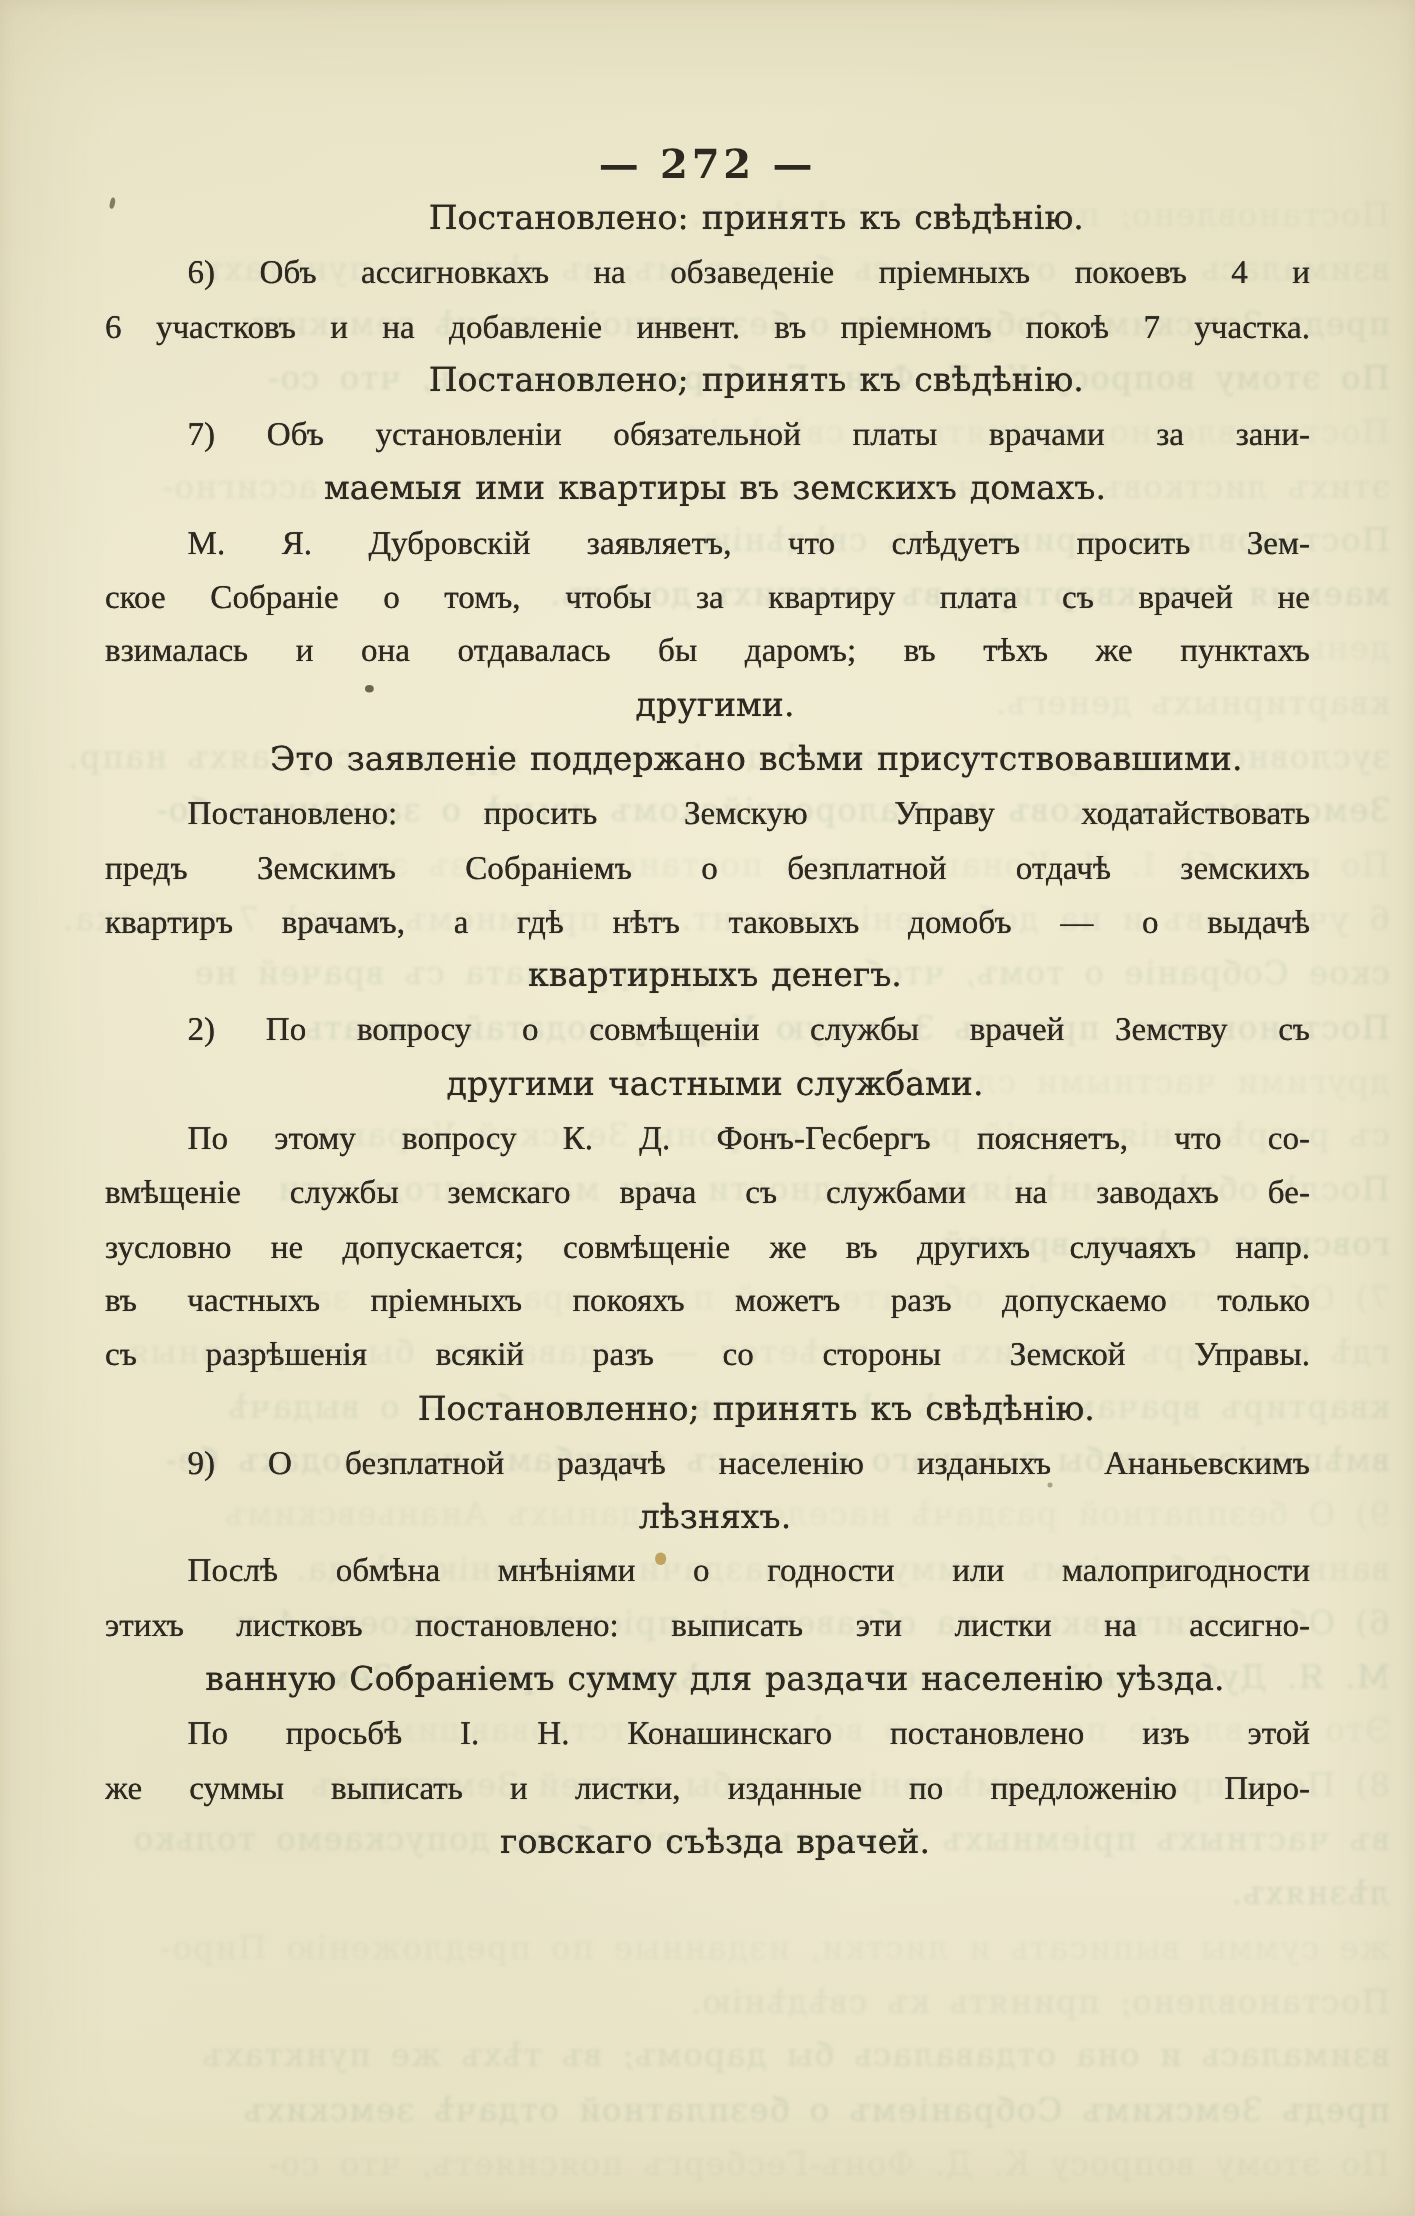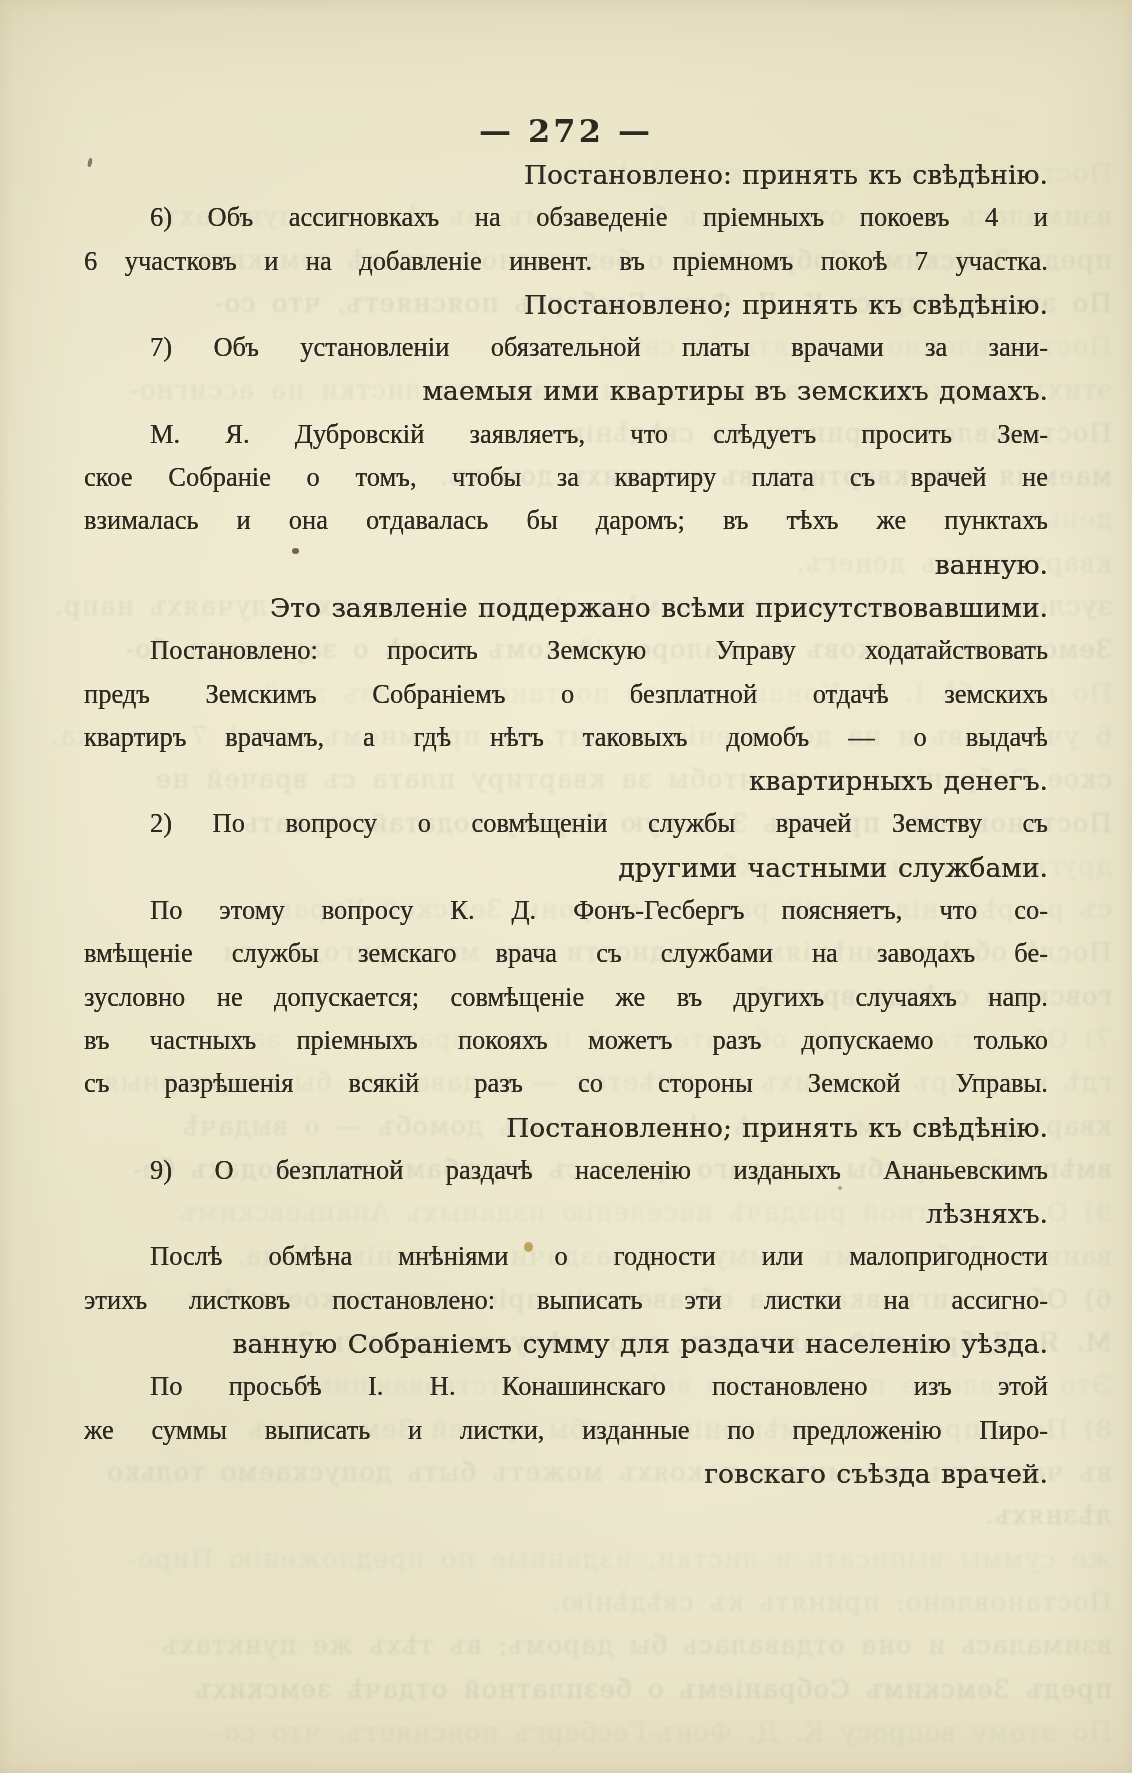--- a/index.html
+++ b/index.html
@@ -69,21 +69,21 @@
     overflow: hidden;
     text-shadow: 0 0 0.55px currentColor;
     word-spacing: 2px;
   }
   .text-line.indent { padding-left: 66px; }
   .text-line.just {
     text-align: justify;
     text-align-last: justify;
     font-family: Liberation Serif, serif;
   }
-  .text-line.nojust { text-align: right; margin-left: 12px; }
+  .text-line.nojust { text-align: center; margin-left: 12px; }
 
   
   .speck { position: absolute; border-radius: 50%; pointer-events: none; }
   .speck.s1 { left: 292px; top: 548px; width: 7px; height: 6px; background: rgba(70,55,35,0.75); }
   .speck.s2 { left: 88px;  top: 158px; width: 4px; height: 9px; background: rgba(80,65,45,0.65); border-radius: 40% 60% 50% 50%; transform: rotate(14deg); }
   .speck.s3 { left: 524px; top: 1242px; width: 9px; height: 10px; background: rgba(176,140,58,0.75); }
   .speck.s4 { left: 838px; top: 1186px; width: 4px; height: 4px; background: rgba(90,75,50,0.45); }
 </style>
 </head>
 <body>
@@ -135,21 +135,21 @@
   <div class="content">
       <div class="text-line indent nojust">Постановлено: принять къ свѣдѣнію.</div>
       <div class="text-line indent just">6) Объ ассигновкахъ на обзаведеніе пріемныхъ покоевъ 4 и</div>
       <div class="text-line just">6 участковъ и на добавленіе инвент. въ пріемномъ покоѣ 7 участка.</div>
       <div class="text-line indent nojust">Постановлено; принять къ свѣдѣнію.</div>
       <div class="text-line indent just">7) Объ установленіи обязательной платы врачами за зани-</div>
       <div class="text-line nojust">маемыя ими квартиры въ земскихъ домахъ.</div>
       <div class="text-line indent just">М. Я. Дубровскій заявляетъ, что слѣдуетъ просить Зем-</div>
       <div class="text-line just">ское Собраніе о томъ, чтобы за квартиру плата съ врачей не</div>
       <div class="text-line just">взималась и она отдавалась бы даромъ; въ тѣхъ же пунктахъ</div>
-      <div class="text-line nojust">ванную.</div>
+      <div class="text-line nojust">другими.</div>
       <div class="text-line indent nojust">Это заявленіе поддержано всѣми присутствовавшими.</div>
       <div class="text-line indent just">Постановлено: просить Земскую Управу ходатайствовать</div>
       <div class="text-line just">предъ Земскимъ Собраніемъ о безплатной отдачѣ земскихъ</div>
       <div class="text-line just">квартиръ врачамъ, а гдѣ нѣтъ таковыхъ домобъ — о выдачѣ</div>
       <div class="text-line nojust">квартирныхъ денегъ.</div>
       <div class="text-line indent just">2) По вопросу о совмѣщеніи службы врачей Земству съ</div>
       <div class="text-line nojust">другими частными службами.</div>
       <div class="text-line indent just">По этому вопросу К. Д. Фонъ-Гесбергъ поясняетъ, что со-</div>
       <div class="text-line just">вмѣщеніе службы земскаго врача съ службами на заводахъ бе-</div>
       <div class="text-line just">зусловно не допускается; совмѣщеніе же въ другихъ случаяхъ напр.</div>

